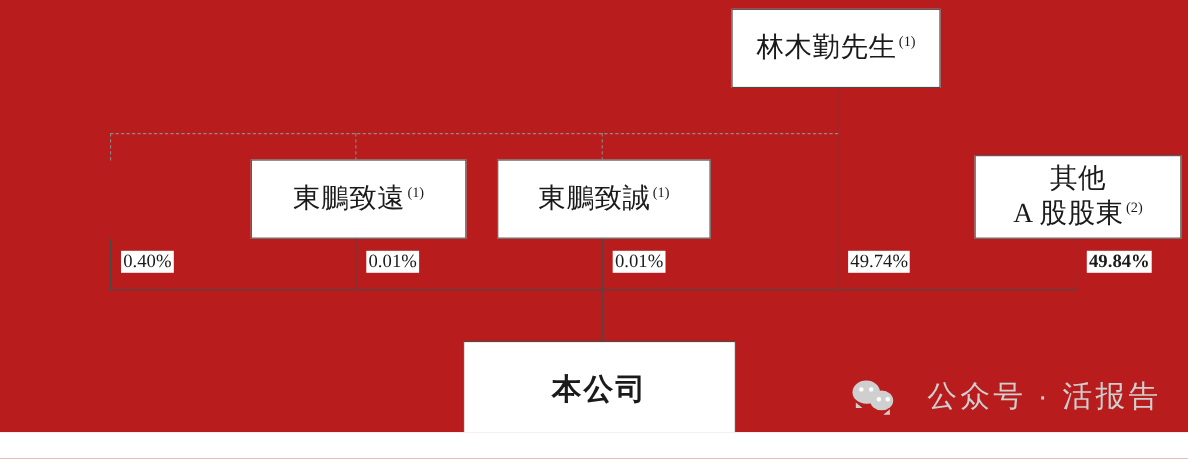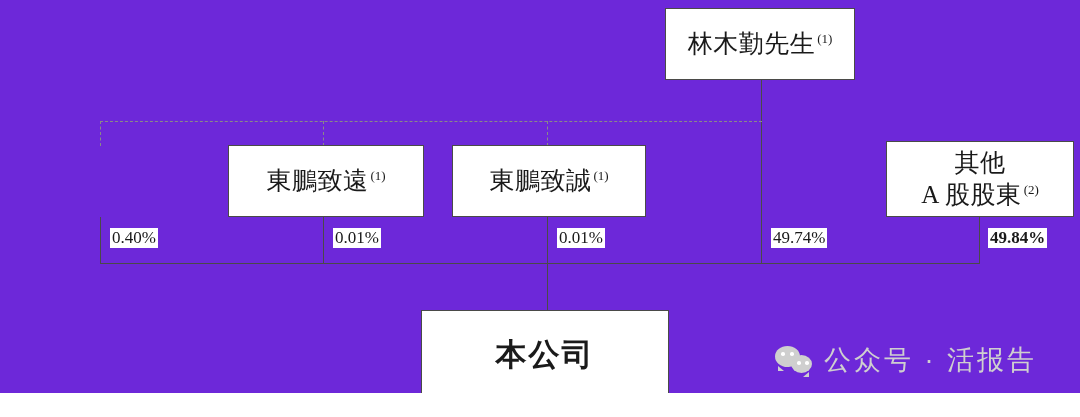--- a/index.html
+++ b/index.html
@@ -8,21 +8,21 @@
     background: #ffffff;
   }
   body {
     font-family: "Liberation Serif", "DejaVu Serif", serif;
     color: #1a1a1a;
   }
   #chart-root {
     position: relative;
     width: 1080px;
     height: 393px;
-    background: #6d28d9;
+    background: #b91c1c;
     overflow: hidden;
   }
   
   .node-box {
     position: absolute;
     box-sizing: border-box;
     border: 1.6px solid #4a4a48;
     background: #ffffff;
     display: flex;
     align-items: center;
@@ -41,21 +41,21 @@
     vertical-align: super;
     letter-spacing: 0;
     margin-left: 2px;
   }
   .node-label.two-line {
     white-space: normal;
     line-height: 1.3;
   }
   .node-label.bold {
     font-weight: bold;
-    font-size: 31px;
+    font-size: 27px;
     letter-spacing: 2px;
   }
 
   #box-chairman { left: 665px; top: 8px;   width: 190px; height: 72px; }
   #box-sub-1    { left: 5px;   top: 145px; width: 198px; height: 72px; }
   #box-sub-2    { left: 228px; top: 145px; width: 196px; height: 72px; }
   #box-sub-3    { left: 452px; top: 145px; width: 194px; height: 72px; }
   #box-other    { left: 886px; top: 141px; width: 188px; height: 76px; }
   #box-company  { left: 421px; top: 310px; width: 248px; height: 90px; }
 
@@ -116,21 +116,21 @@
   #pct-4 { left: 771px; top: 228px; }
   #pct-5 { left: 988px; top: 228px; font-weight: bold; }
 
   
   #watermark {
     position: absolute;
     left: 775px;
     top: 342px;
     display: flex;
     align-items: center;
-    gap: 9px;
+    gap: 28px;
     z-index: 5;
     opacity: 1;
   }
   #watermark .wm-text {
     font-family: "Liberation Sans", "DejaVu Sans", sans-serif;
     font-size: 27px;
     color: #cfcfcf;
     letter-spacing: 3px;
     white-space: nowrap;
   }

